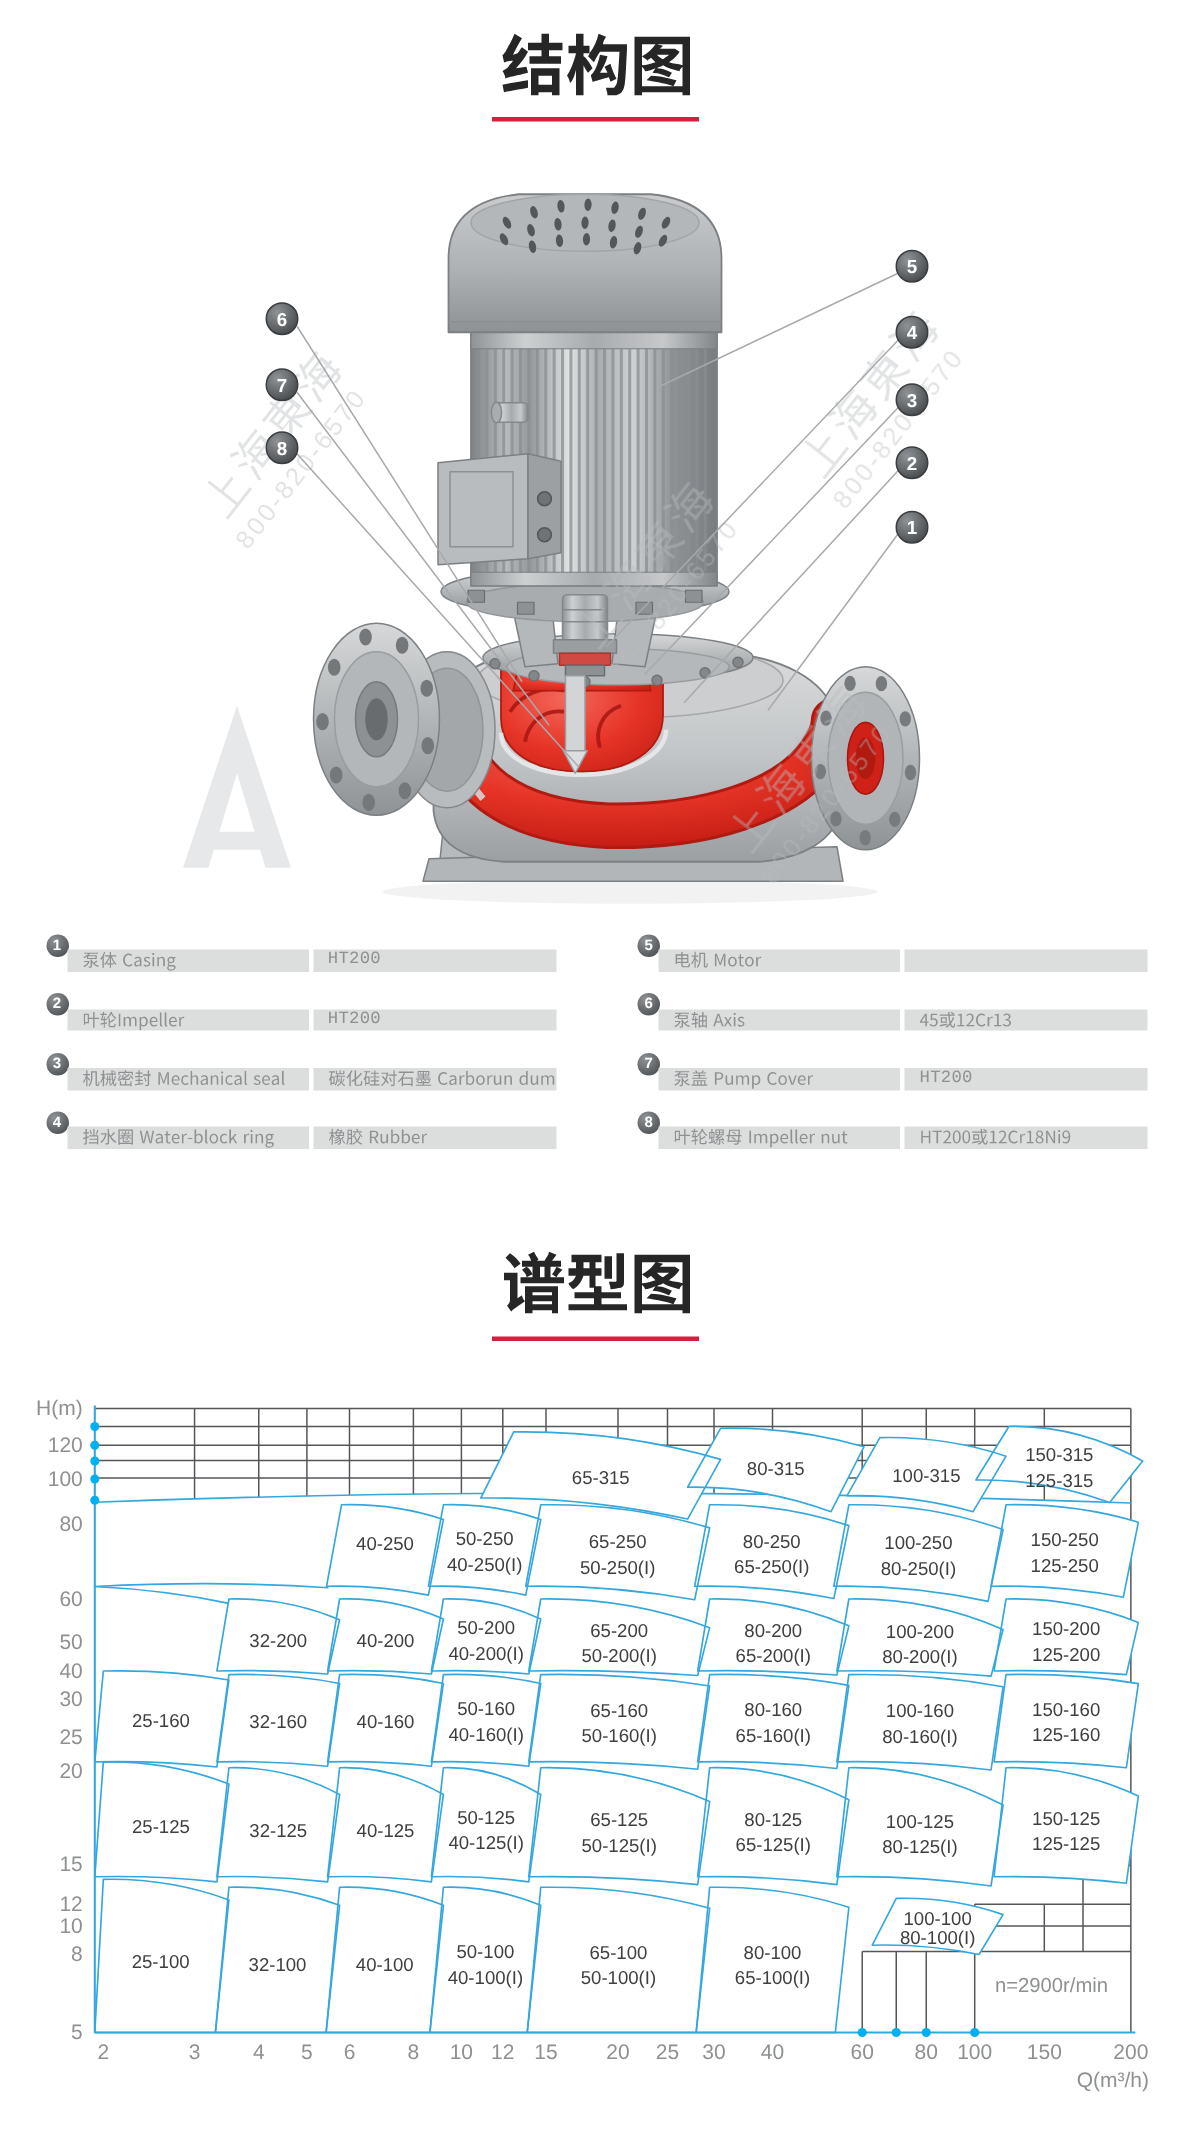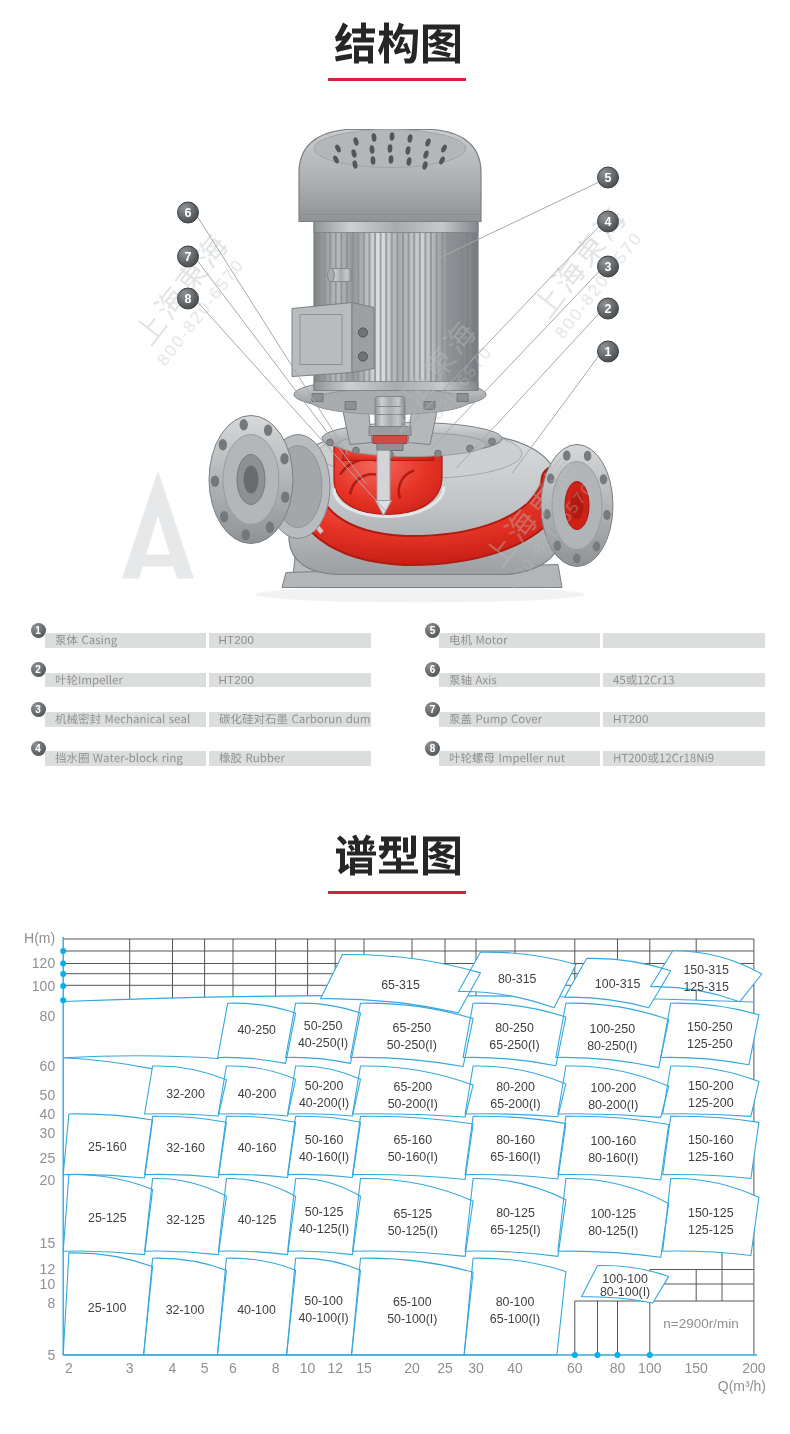--- a/index.html
+++ b/index.html
@@ -3,21 +3,21 @@
 <meta charset="utf-8">
 <style>
   html,body { margin:0; padding:0; background:#fff; }
   #page { position:relative; width:790px; height:1434px; background:#fff; overflow:hidden;
           font-family:"Liberation Sans", sans-serif; }
   .pt { position:absolute; }
   .underline { position:absolute; height:3px; }
   .trow { position:absolute; width:790px; height:14.5px; }
   .cell { position:absolute; top:0; height:14.5px; background:#dcdddd; padding-left:10px; box-sizing:border-box; }
   .cell .ct { display:block; }
-  .vt { font-size:11.5px; color:#8e9092; line-height:14px; letter-spacing:0.2px; display:block; }
+  .vt { font-size:11.5px; color:#8e9092; line-height:14px; letter-spacing:0.2px; display:block;font-family:Liberation Mono, monospace; }
   .badge { position:absolute; width:15px; height:15px; border-radius:50%;
            background: radial-gradient(circle at 35% 28%, #8f9396, #414446);
            color:#fff; font-size:10px; font-weight:bold; display:flex; align-items:center; justify-content:center; }
   .sr { position:absolute; width:1px; height:1px; overflow:hidden; clip-path:inset(50%); white-space:nowrap; }
   #chart-box { position:absolute; left:0; top:0; }
   text { user-select:none; }
 </style>
 </head>
 <body>
 

